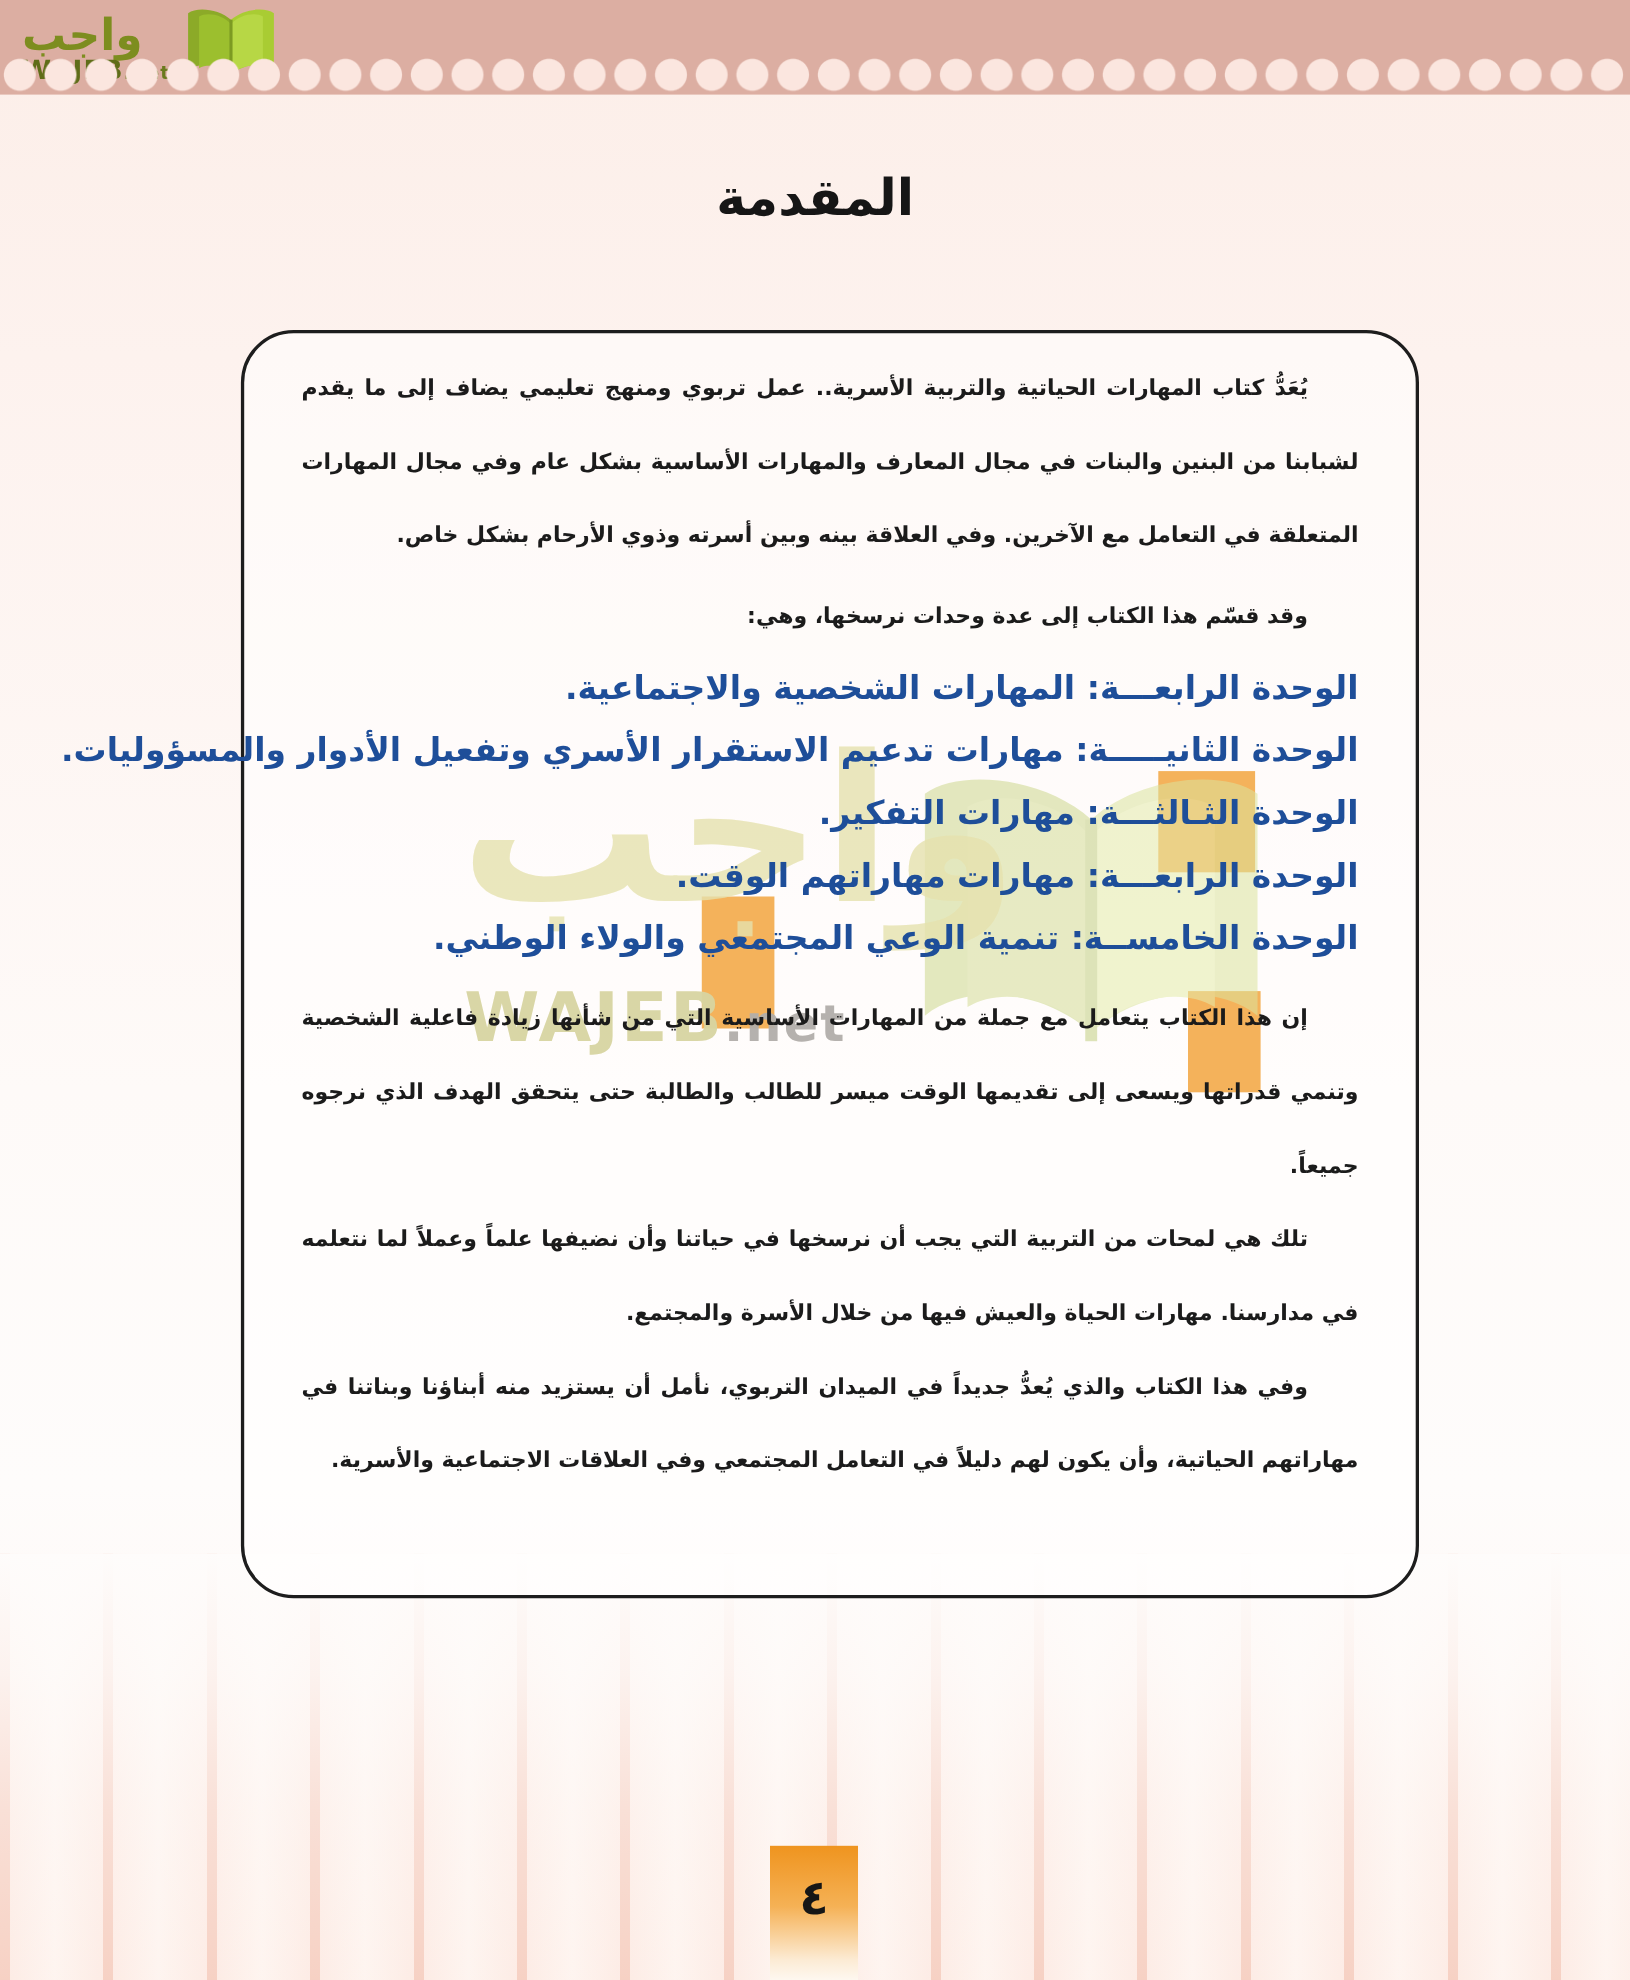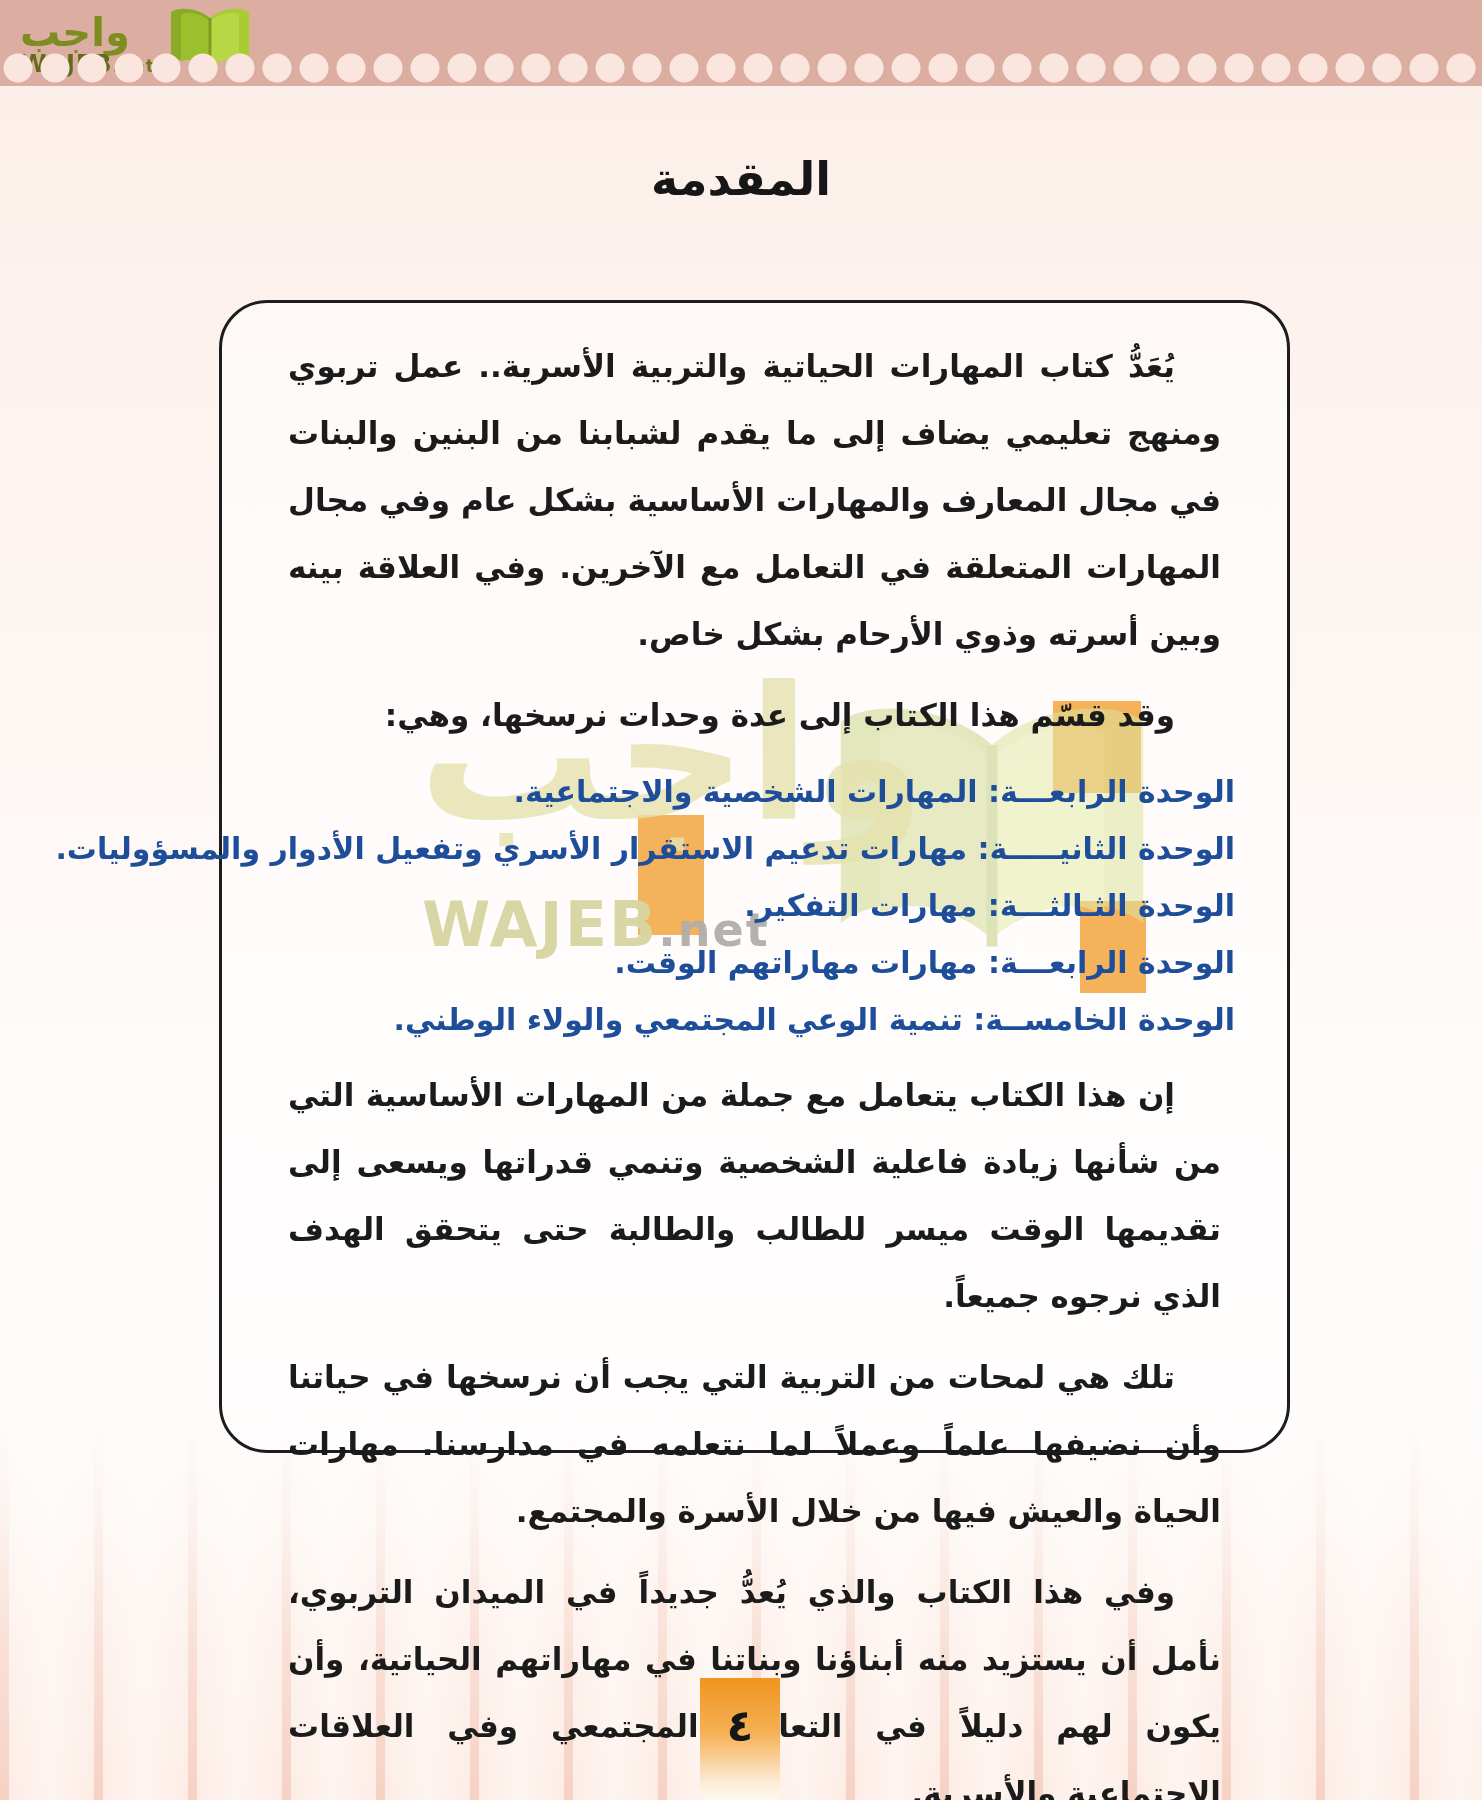--- a/index.html
+++ b/index.html
@@ -34,22 +34,22 @@
       repeating-linear-gradient(90deg,#f6cfc1 0px,#f6cfc1 9px,#fdebe4 9px,#fef4ef 50px,#fdebe4 94px);
   }
   
   .content-box{
     position:absolute;left:219px;top:300px;width:1071px;height:1153px;box-sizing:border-box;
     border:3px solid #1d1d1d;border-radius:48px;
     background:rgba(255,255,255,0.55);
     padding:16px 52px 0 52px;direction:rtl;z-index:2;
   }
   .para{
-    position:relative;z-index:3;margin:14px;
-    font-size:31px;font-weight:bold;color:#1b1b1b;line-height:67px;
+    position:relative;z-index:3;margin:0;
+    font-size:20px;font-weight:bold;color:#1b1b1b;line-height:67px;
     text-align:justify;text-indent:46px;
   }
   .para.sp{margin-top:6px;}
   .units{position:relative;z-index:3;margin:4px 0 10px 0;}
   .unit-line{
     font-size:30px;font-weight:bold;color:#1e4e99;line-height:57px;white-space:nowrap;
   }
   
   .watermark{position:absolute;z-index:1;left:0;top:0;width:100%;height:100%;pointer-events:none;}
   .wm-rect{position:absolute;background:#f2a43e;opacity:0.85;}

